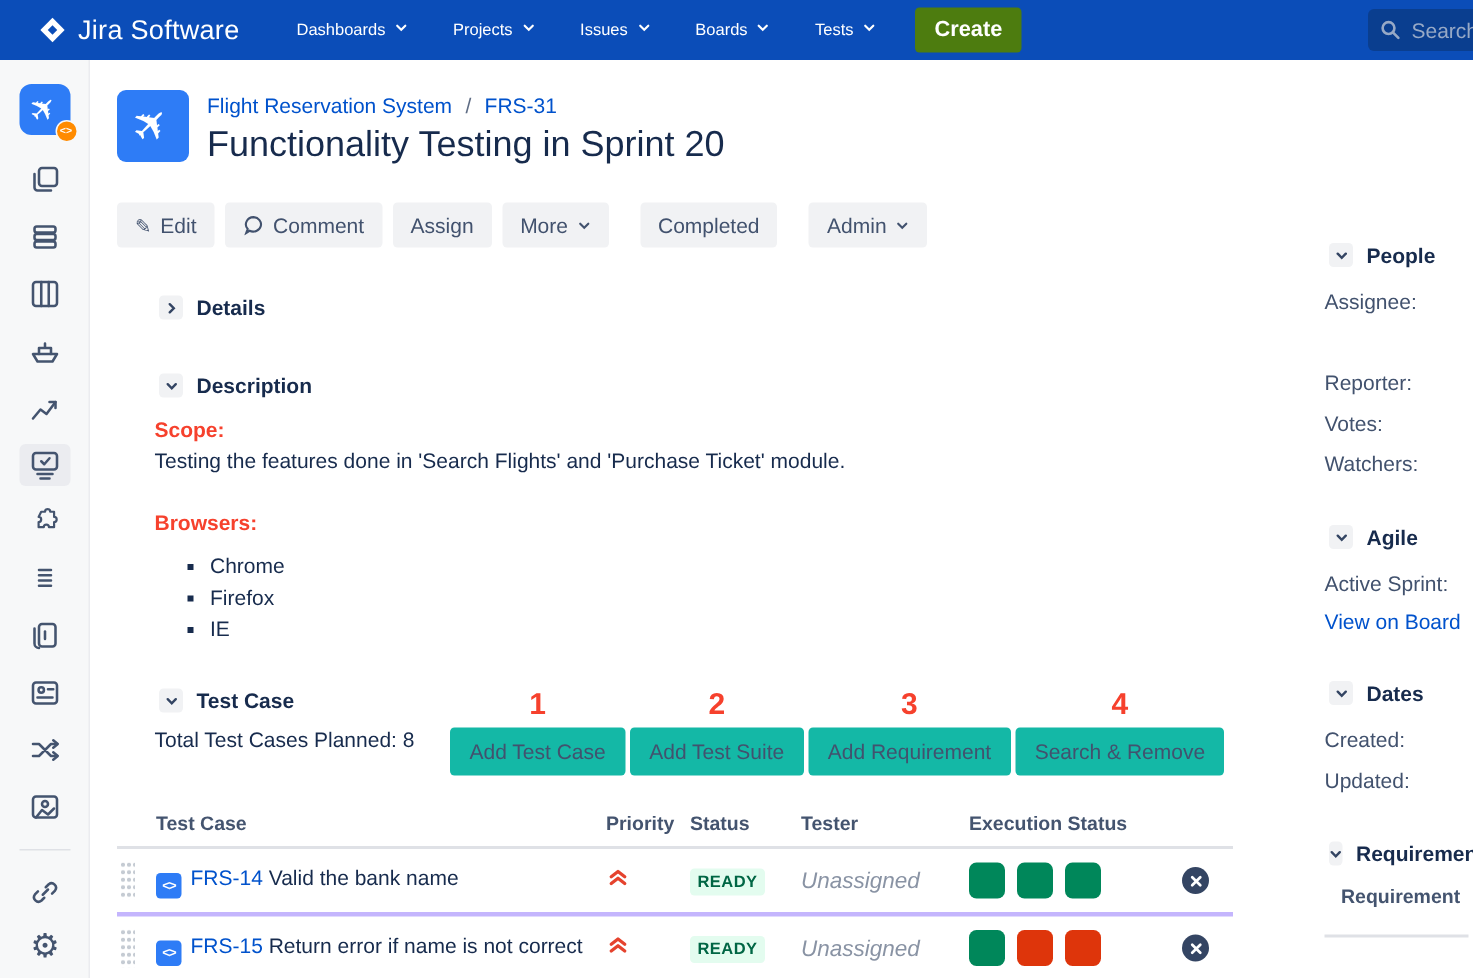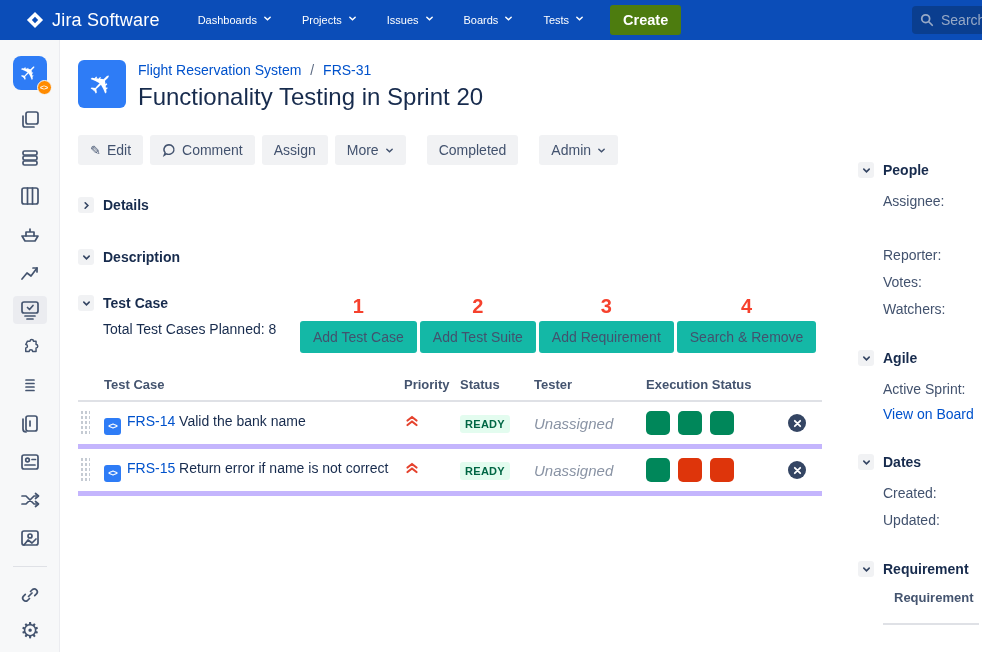--- a/index.html
+++ b/index.html
@@ -51,21 +51,21 @@
   .breadcrumb a { color:#0052CC; text-decoration:none; cursor:pointer; }
   .breadcrumb .sep { color:#5E6C84; margin:0 5px; }
   .issue-title { font-size:24px; font-weight:500; color:#172B4D; margin-top:3px; }
 
   .toolbar { margin-top:24px; display:flex; gap:7px; }
   .tb-btn { background:#F1F2F4; border:none; border-radius:3px; padding:7px 12px; font-size:14px;
     color:#42526E; font-weight:500; display:flex; align-items:center; gap:6px; cursor:pointer; font-family:inherit; }
   .tb-btn .pencil { font-size:13px; }
   .tb-gap { width:7px; }
 
-  .sec-header { display:flex; align-items:center; gap:9px; cursor:pointer; }
+  .sec-header { display:flex; align-items:center; gap:9px; cursor:pointer;margin-left:28px; }
   .sec-chev { width:16px; height:16px; border-radius:3px; background:#F1F2F4; display:flex; align-items:center; justify-content:center; }
   .sec-title { font-size:14px; font-weight:700; color:#172B4D; }
 
   .details-sec { margin-top:32px; }
   .desc-sec { margin-top:36px; }
   .desc-body { margin-left:25px; margin-top:11px; font-size:14px; line-height:20px; }
   .red-label { color:#F6412D; font-weight:700; }
   .desc-para { margin-top:1px; color:#172B4D; }
   .browsers-label { margin-top:21px; }
   .browser-list { margin-top:9px; margin-left:37px; }
@@ -80,21 +80,21 @@
   .tc-group { display:flex; flex-direction:column; align-items:center; }
   .tc-num { color:#F6412D; font-weight:700; font-size:20px; height:26px; }
   .tc-btn { background:#14b8a6; border:none; border-radius:3px; padding:8px 13px; font-size:14px;
     color:#42526E; cursor:pointer; white-space:nowrap; font-family:inherit; }
 
   
   .tc-table { margin-top:18px; margin-left:0; width:744px; }
   .t-grid { display:grid; grid-template-columns:26px 300px 56px 74px 112px 142px 34px; align-items:center; }
   .t-head { padding:6px 0 8px 0; border-bottom:2px solid #DFE1E6; }
   .t-head .hcell { font-size:13px; font-weight:700; color:#44546F; }
-  .t-row { border-bottom:5px solid #c4b5fd; padding:8px 0; min-height:40px; }
+  .t-row { border-bottom:3px solid #c4b5fd; padding:8px 0; min-height:40px; }
   .drag-handle { width:10px; height:26px; margin-left:2px;
     background-image:radial-gradient(#C5CBD3 1.2px, transparent 1.3px); background-size:4px 5px; cursor:grab; }
   .tc-cell { font-size:14px; line-height:19px; }
   .tc-ic { display:inline-flex; width:17px; height:17px; background:#2E7CF6; border-radius:3px; color:#fff;
     font-size:9px; font-weight:700; align-items:center; justify-content:center; vertical-align:-3px; margin-right:6px; letter-spacing:-1px;}
   .tc-key { color:#0052CC; text-decoration:none; cursor:pointer; }
   .tc-sum { color:#172B4D; }
   .ready-badge { display:inline-block; background:#E3FCEF; color:#006644; font-size:11px; font-weight:700;
     padding:3px 5px; border-radius:3px; letter-spacing:.3px; }
   .tester { font-size:15px; font-style:italic; color:#8993A4; }
@@ -324,20 +324,30 @@
     </div>
 
     <div class="desc-sec">
       <div class="sec-header">
         <span class="sec-chev">
           <svg width="9" height="9" viewBox="0 0 10 10">
               <path d="M2 3.5l3 3 3-3" fill="none" stroke="#344563" stroke-width="1.8" stroke-linecap="round"></path>
             </svg>
         </span>
         <span class="sec-title">Description</span>
+      </div>
+      <div class="desc-body">
+        <div class="red-label">Scope:</div>
+        <div class="desc-para">Testing the features done in 'Search Flights' and 'Purchase Ticket' module.</div>
+        <div class="red-label browsers-label">Browsers:</div>
+        <ul class="browser-list">
+            <li>Chrome</li>
+            <li>Firefox</li>
+            <li>IE</li>
+          </ul>
       </div>
     </div>
 
     <div class="tc-sec">
       <div class="tc-headrow">
         <div class="tc-left">
           <div class="sec-header">
             <span class="sec-chev">
               <svg width="9" height="9" viewBox="0 0 10 10">
                   <path d="M2 3.5l3 3 3-3" fill="none" stroke="#344563" stroke-width="1.8" stroke-linecap="round"></path>

